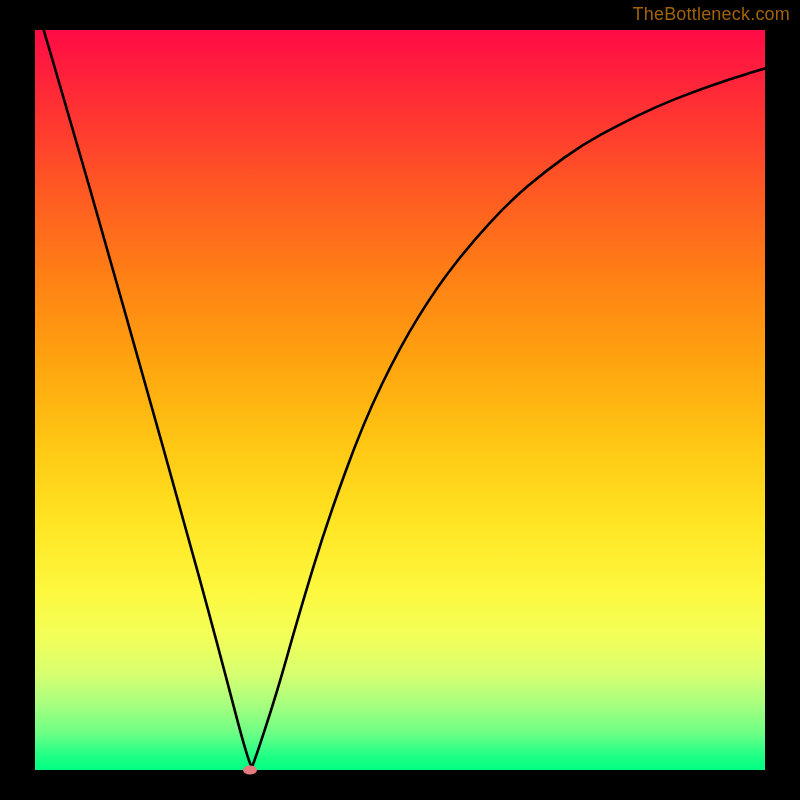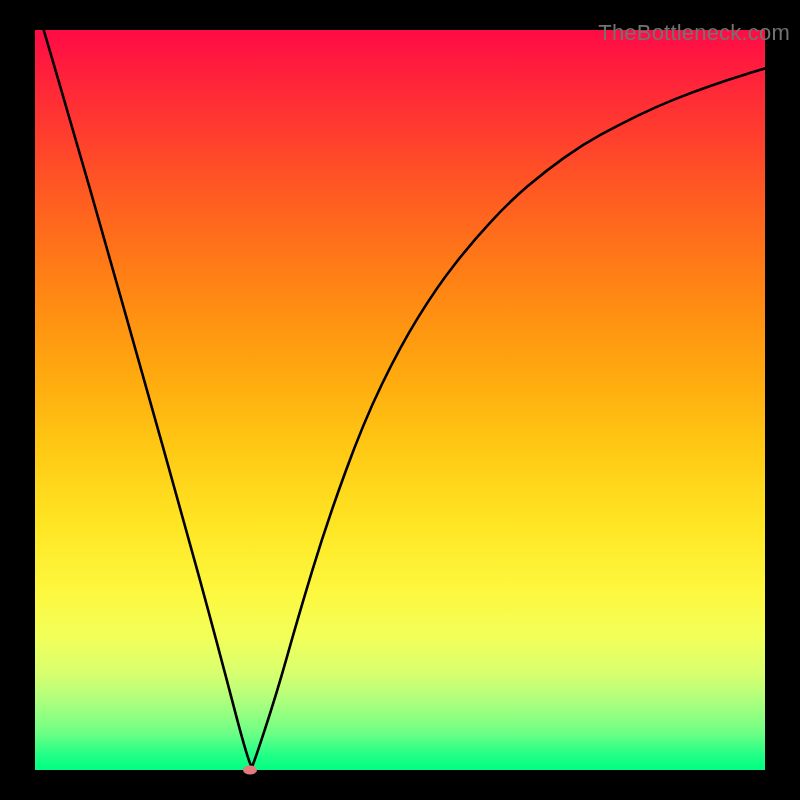--- a/index.html
+++ b/index.html
@@ -12,24 +12,24 @@
     font-family: Arial, Helvetica, sans-serif;
   }
   .frame {
     position: relative;
     width: 800px;
     height: 800px;
     background: #000;
   }
   .watermark {
     position: absolute;
-    top: 20px;
+    top: 4px;
     right: 10px;
-    color: #737373;
-    font-size: 22px;
+    color: #a16207;
+    font-size: 18px;
     font-weight: 400;
     letter-spacing: 0.2px;
     z-index: 20;
   }
   .plot-area {
     position: absolute;
     left: 35px;
     top: 30px;
     width: 730px;
     height: 740px;

